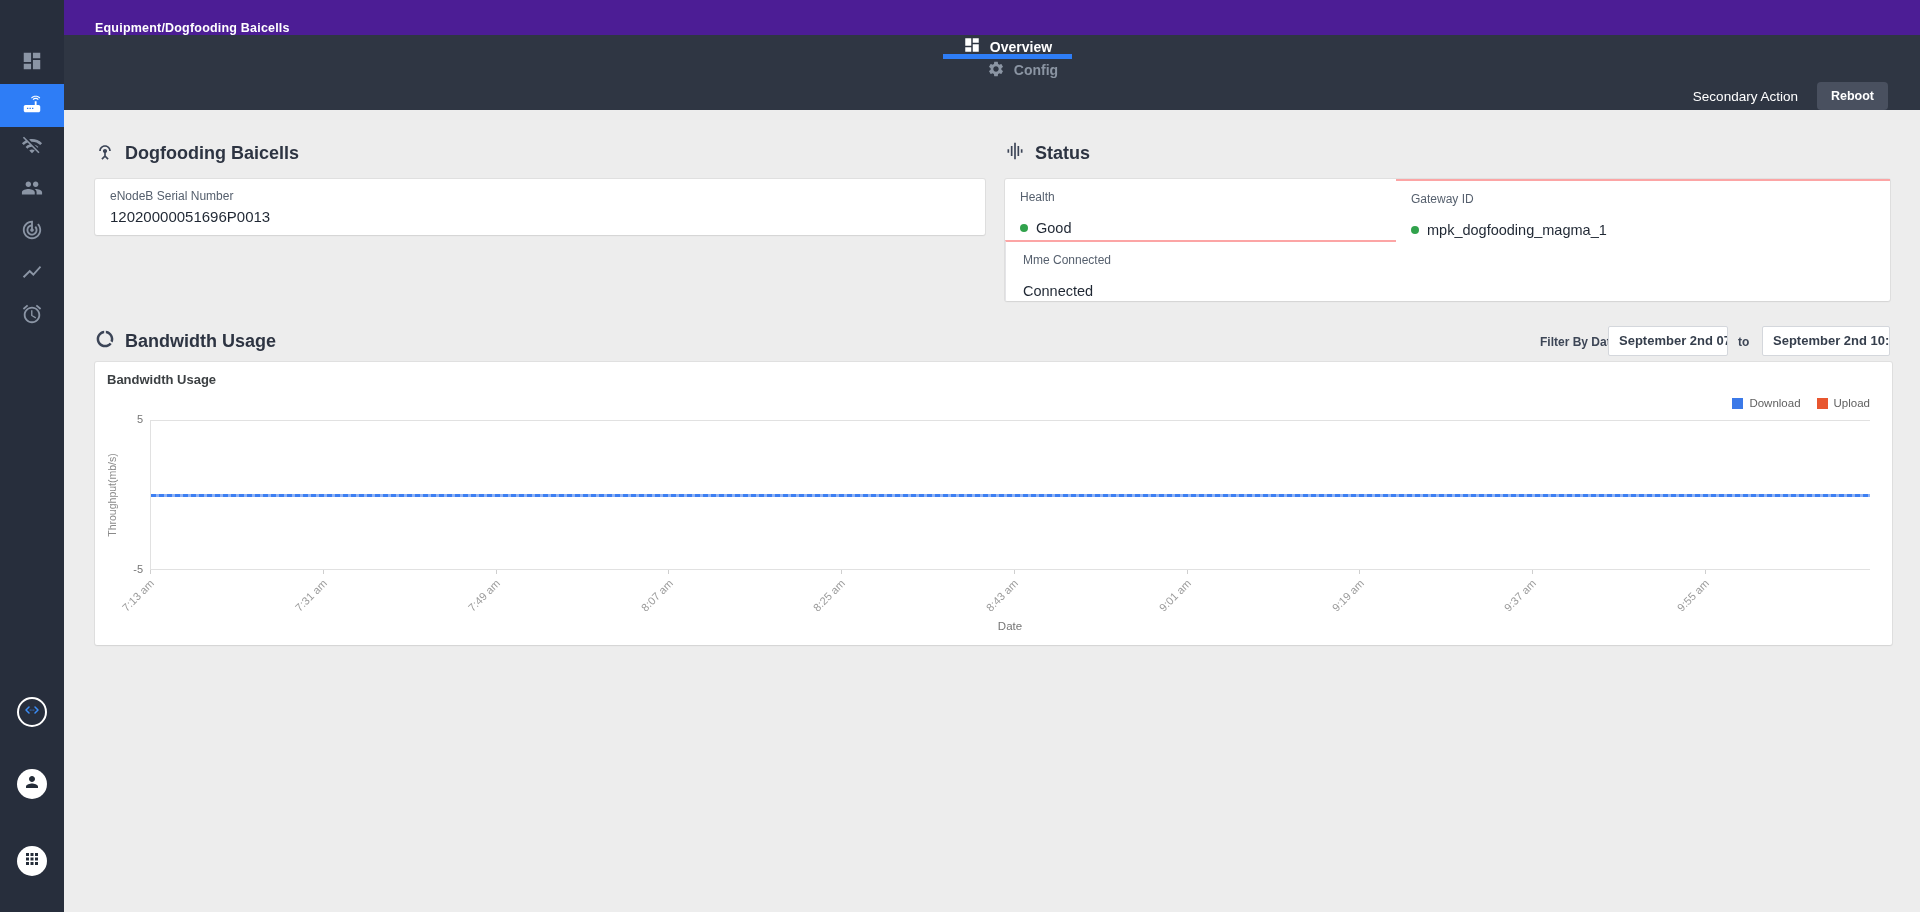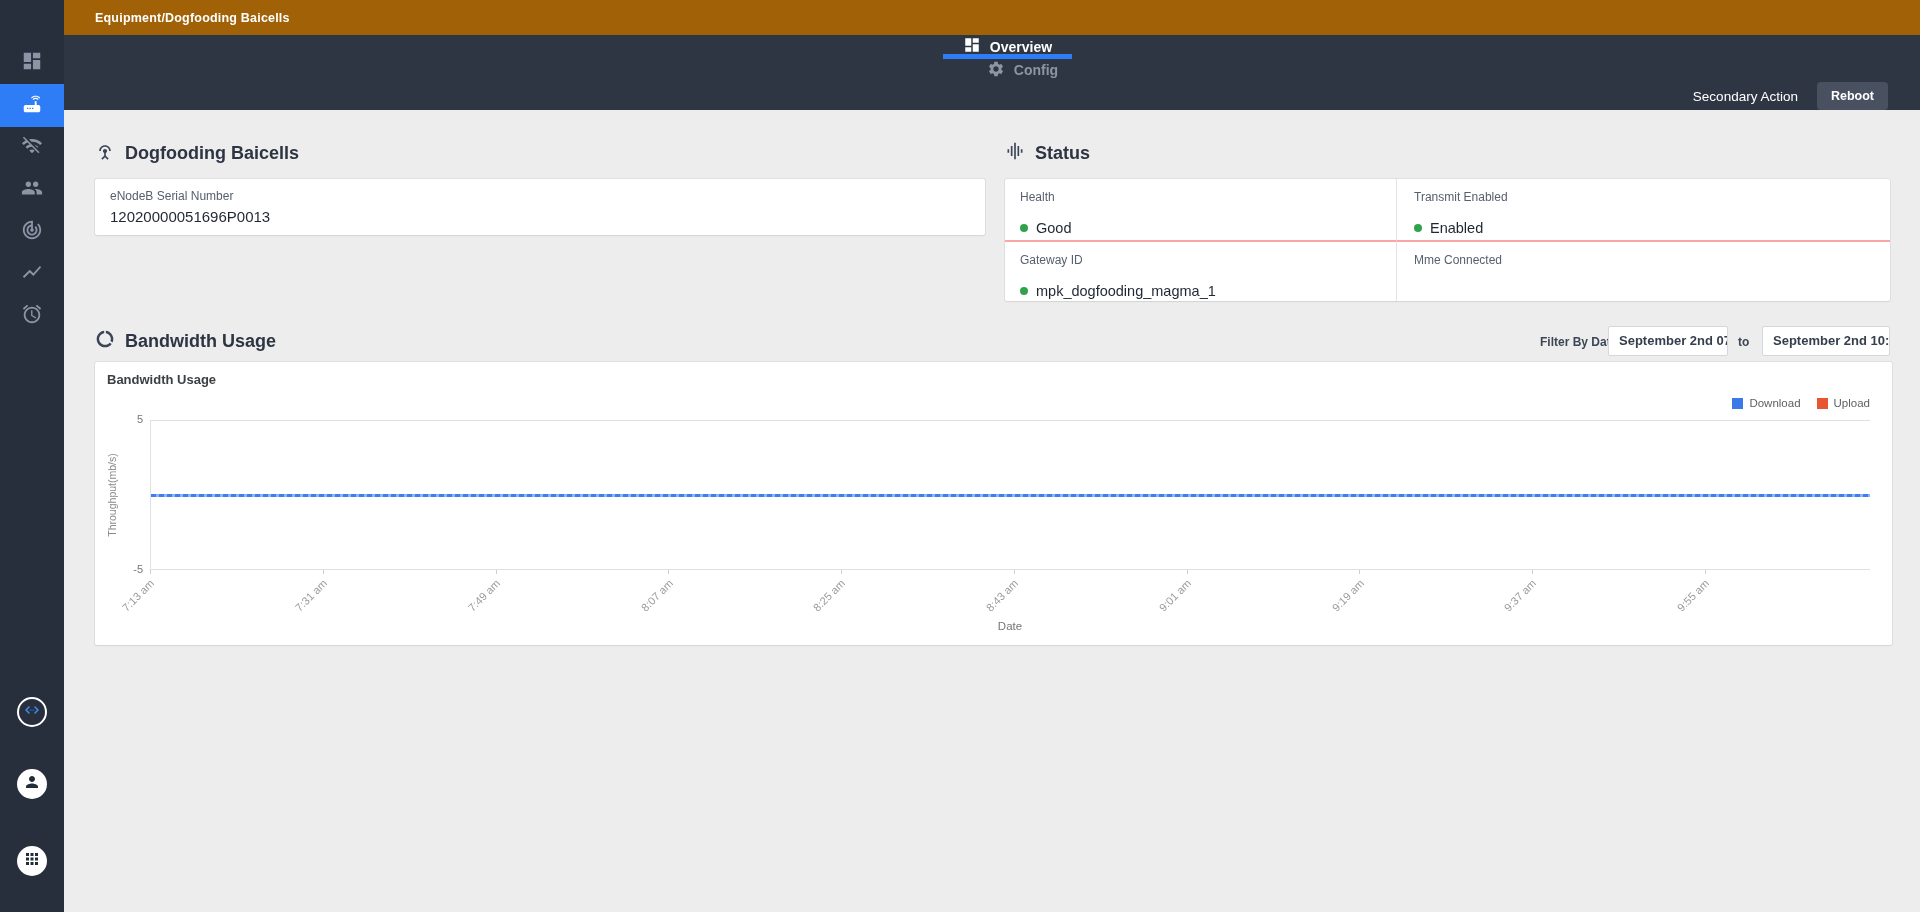--- a/index.html
+++ b/index.html
@@ -11,21 +11,21 @@
   .side-item { width:64px; height:42px; display:flex; align-items:center; justify-content:center; color:#8b95a5; cursor:pointer; }
   .side-item svg { width:22px; height:22px; fill:currentColor; }
   .side-item.active { background:#2e7df6; color:#ffffff; height:43px; }
   .side-top { padding-top:42px; }
   .side-bottom { position:absolute; left:0; bottom:0; width:64px; }
   .circle-btn { position:absolute; left:17px; width:30px; height:30px; border-radius:50%; background:#ffffff; display:flex; align-items:center; justify-content:center; cursor:pointer; }
   .circle-btn svg { width:18px; height:18px; }
   .circle-btn.api { background:transparent; border:2px solid #ffffff; }
 
   
-  .topbar { position:absolute; left:64px; top:0; right:0; height:35px; background:#a16207; display:flex; align-items:center; padding-left:31px; }
+  .topbar { position:absolute; left:64px; top:0; right:0; height:35px; background:#4c1d95; display:flex; align-items:flex-end; padding-left:31px; }
   .breadcrumb { color:#ffffff; font-size:12.5px; font-weight:700; letter-spacing:.2px; }
   .tabbar { position:absolute; left:64px; top:35px; right:0; height:75px; background:#2f3643; display:flex; align-items:center; padding-left:31px;flex-direction:column; }
   .tab { position:relative; height:75px; display:flex; align-items:center; gap:9px; padding:0 20px; font-size:14px; font-weight:600; color:#8b95a3; cursor:pointer; }
   .tab svg { width:18px; height:18px; fill:currentColor; }
   .tab.active { color:#ffffff; }
   .tab.active .underline { position:absolute; left:0; right:0; bottom:0; height:5px; background:#2e7df6; }
   .tab + .tab { margin-left:30px; }
   .tabbar-right { margin-left:auto; display:flex; align-items:center; gap:19px; padding-right:32px; }
   .secondary-action { color:#ffffff; font-size:13.5px; font-weight:500; cursor:pointer; }
   .reboot-btn { background:#49505f; color:#ffffff; border:none; border-radius:4px; font-family:inherit; font-size:12.5px; font-weight:700; padding:7px 14px; cursor:pointer; }
@@ -178,30 +178,27 @@
             <path d="M7 18h2V6H7v12zm4 4h2V2h-2v20zm-8-8h2v-4H3v4zm12 4h2V6h-2v12zm4-8v4h2v-4h-2z"></path>
           </svg></span>
       <span class="section-title">Status</span>
     </div>
     <div class="card" style="left:941px; top:69px; width:885px; height:122px;">
       <div class="status-grid">
         <div class="status-cell">
           <div class="kv-label">Health</div>
           <div class="kv-value"><span class="dot" style="background: rgb(49, 162, 76);"></span><span>Good</span></div>
         </div>
-        <div class="status-cell col2">
-          <div class="kv-label">Transmit Enabled</div>
-          <div class="kv-value"><span class="dot" style="background: rgb(49, 162, 76);"></span><span>Enabled</span></div>
-        </div>
         <div class="status-cell row2">
           <div class="kv-label">Gateway ID</div>
           <div class="kv-value"><span class="dot" style="background: rgb(49, 162, 76);"></span><span>mpk_dogfooding_magma_1</span></div>
         </div>
         <div class="status-cell col2 row2">
           <div class="kv-label">Mme Connected</div>
+          <div class="kv-value"><span>Connected</span></div>
         </div>
       </div>
     </div>
 
     <div class="section-header" style="left:31px; top:219px;">
       <span><svg viewBox="0 0 24 24">
             <path d="M13 2.05v3.03c3.39.49 6 3.39 6 6.92 0 .9-.18 1.75-.48 2.54l2.6 1.53c.56-1.24.88-2.62.88-4.07 0-5.18-3.95-9.45-9-9.95zM12 19c-3.87 0-7-3.13-7-7 0-3.53 2.61-6.43 6-6.92V2.05c-5.06.5-9 4.76-9 9.95 0 5.52 4.47 10 9.99 10 3.31 0 6.24-1.61 8.06-4.09l-2.6-1.53C16.17 17.98 14.21 19 12 19z"></path>
           </svg></span>
       <span class="section-title">Bandwidth Usage</span>
     </div>

